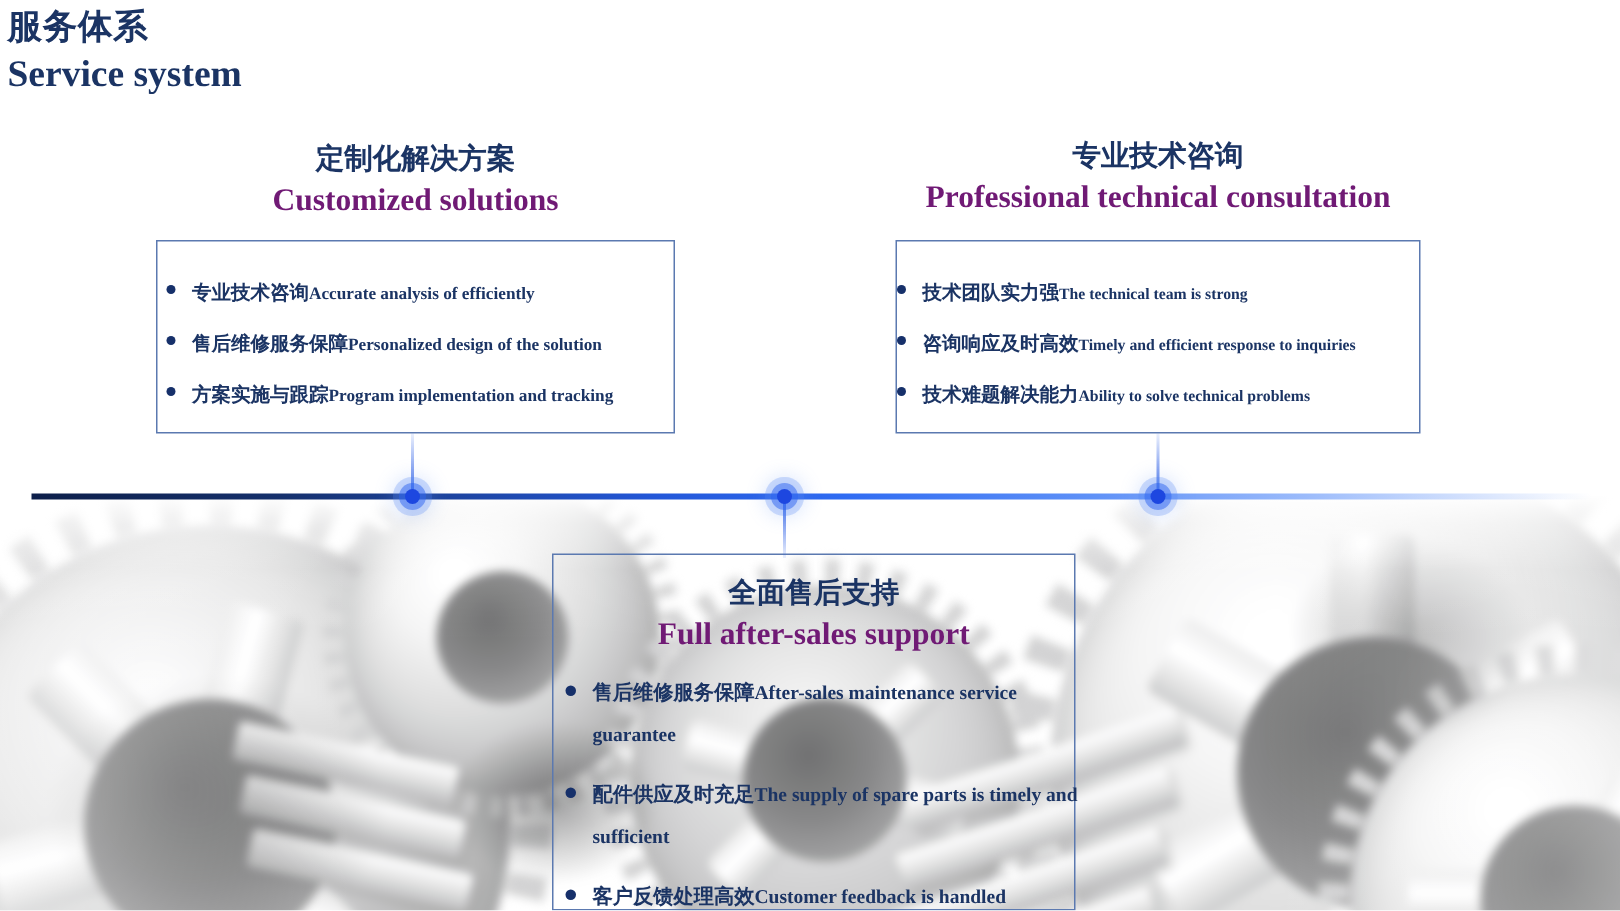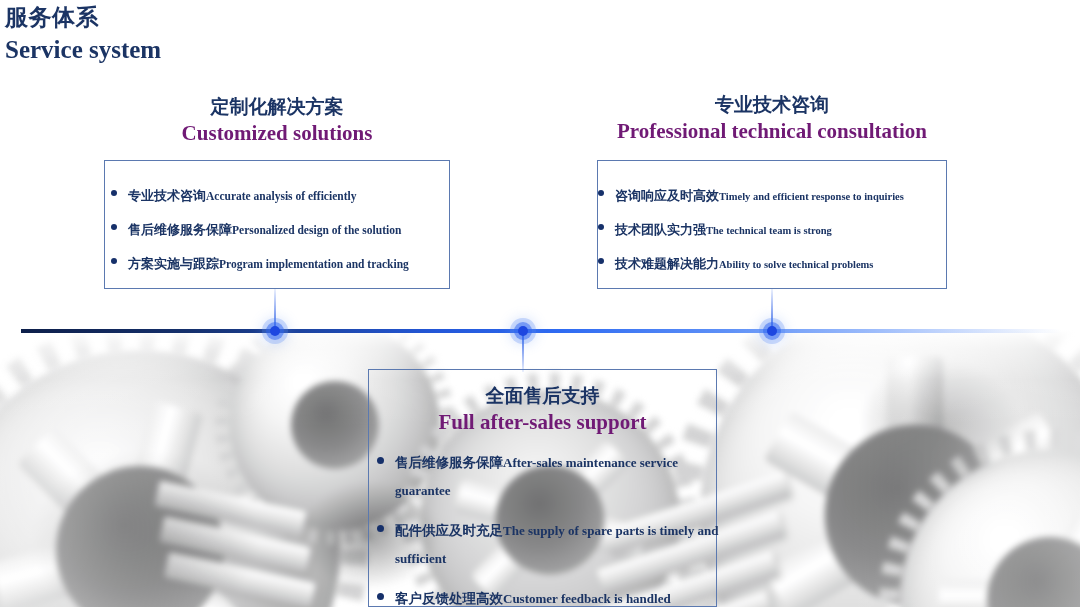--- a/index.html
+++ b/index.html
@@ -296,25 +296,25 @@
   </div>
 
   <div class="card" id="card-2">
     <div class="card-head">
       <div class="head-cn">专业技术咨询</div>
       <div class="head-en">Professional technical consultation</div>
     </div>
     <div class="card-body">
       <div class="bullet-row">
         <span class="bullet-dot"></span>
+        <span class="bullet-text"><span class="cn">技术团队实力强</span><span class="en">The technical team is strong</span></span>
+      </div>
+      <div class="bullet-row">
+        <span class="bullet-dot"></span>
         <span class="bullet-text"><span class="cn">咨询响应及时高效</span><span class="en">Timely and efficient response to inquiries</span></span>
-      </div>
-      <div class="bullet-row">
-        <span class="bullet-dot"></span>
-        <span class="bullet-text"><span class="cn">技术团队实力强</span><span class="en">The technical team is strong</span></span>
       </div>
       <div class="bullet-row">
         <span class="bullet-dot"></span>
         <span class="bullet-text"><span class="cn">技术难题解决能力</span><span class="en">Ability to solve technical problems</span></span>
       </div>
     </div>
   </div>
 
   <div class="card" id="card-3">
     <div class="card-head">

